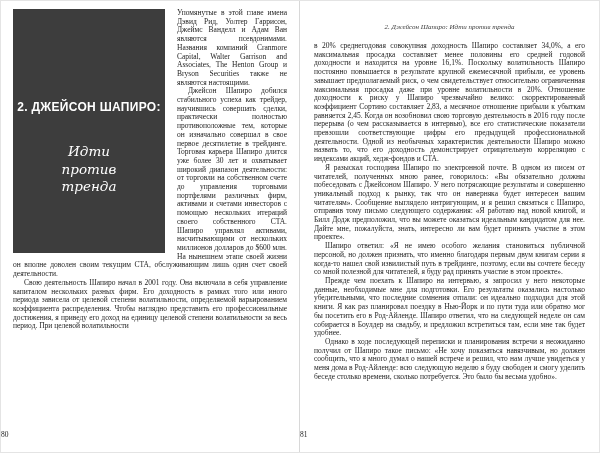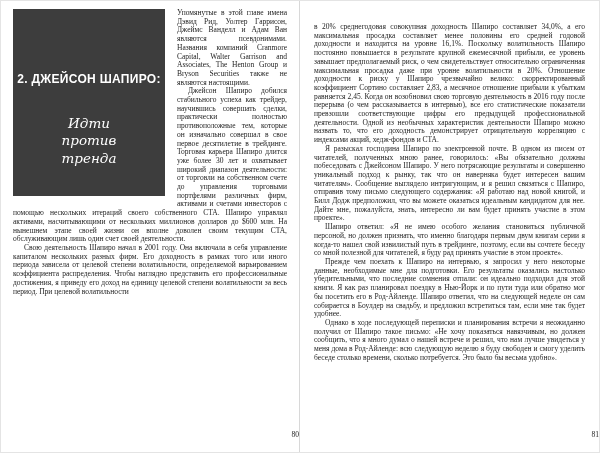--- a/index.html
+++ b/index.html
@@ -23,21 +23,21 @@
     box-sizing: border-box;
     overflow: hidden;
   }
   .page.left  { border-right: 1px solid #d8d8d8; padding: 8px 12px 0 12px; }
   .page.right { padding: 22px 14px 0 14px; }
 
   
   .chapter-block {
     float: left;
     width: 152px;
-    height: 187px;
+    height: 244px;
     margin: 0 12px 6px 0;
     background: #3d3d3d;
     color: #ffffff;
     box-sizing: border-box;
     display: flex;
     flex-direction: column;
     align-items: center;
     justify-content: center;
     padding-top: 34px;
     text-align: center;
@@ -73,21 +73,21 @@
     font-style: italic;
     font-size: 7px;
     color: #3a3a3a;
     margin-bottom: 11px;
   }
 
   .page-number {
     position: absolute;
     bottom: 13px;
     left: 0; right: 0;
-    text-align: right;
+    text-align: left;
     font-size: 7.5px;
     color: #1c1c1c;
   }
 </style>
 </head>
 <body>
 
 <div class="spread">
 
   <section class="page left">
@@ -97,20 +97,21 @@
     </div>
     <div class="body">
       <p class="p-first">Упомянутые в этой главе имена Дэвид Рид, Уолтер Гаррисон, Джеймс Ванделл и Адам Ван являются псевдонимами. Названия компаний Cranmore Capital, Walter Garrison and Associates, The Henton Group и Bryson Securities также не являются настоящими.</p>
       <p class="indent">Джейсон Шапиро добился стабильного успеха как трейдер, научившись совершать сделки, практически полностью противоположные тем, которые он изначально совершал в свое первое десятилетие в трейдинге. Торговая карьера Шапиро длится уже более 30 лет и охватывает широкий диапазон деятельности: от торговли на собственном счете до управления торговыми портфелями различных фирм, активами и счетами инвесторов с помощью нескольких итераций своего собственного CTA. Шапиро управлял активами, насчитывающими от нескольких миллионов долларов до $600 млн. На нынешнем этапе своей жизни он вполне доволен своим текущим CTA, обслуживающим лишь один счет своей деятельности.</p>
       <p class="indent">Свою деятельность Шапиро начал в 2001 году. Она включала в себя управление капиталом нескольких разных фирм. Его доходность в рамках того или иного периода зависела от целевой степени волатильности, определяемой варьированием коэффициента распределения. Чтобы наглядно представить его профессиональные достижения, я приведу его доход на единицу целевой степени волатильности за весь период. При целевой волатильности</p>
     </div>
     <div class="page-number">80</div>
   </section>
 
   <section class="page right">
+    <div class="running-head">2. Джейсон Шапиро: Идти против тренда</div>
     <div class="body">
       <p>в 20% среднегодовая совокупная доходность Шапиро составляет 34,0%, а его максимальная просадка составляет менее половины его средней годовой доходности и находится на уровне 16,1%. Поскольку волатильность Шапиро постоянно повышается в результате крупной ежемесячной прибыли, ее уровень завышает предполагаемый риск, о чем свидетельствует относительно ограниченная максимальная просадка даже при уровне волатильности в 20%. Отношение доходности к риску у Шапиро чрезвычайно велико: скорректированный коэффициент Сортино составляет 2,83, а месячное отношение прибыли к убыткам равняется 2,45. Когда он возобновил свою торговую деятельность в 2016 году после перерыва (о чем рассказывается в интервью), все его статистические показатели превзошли соответствующие цифры его предыдущей профессиональной деятельности. Одной из необычных характеристик деятельности Шапиро можно назвать то, что его доходность демонстрирует отрицательную корреляцию с индексами акций, хедж-фондов и CTA.</p>
       <p class="indent">Я разыскал господина Шапиро по электронной почте. В одном из писем от читателей, полученных мною ранее, говорилось: «Вы обязательно должны побеседовать с Джейсоном Шапиро. У него потрясающие результаты и совершенно уникальный подход к рынку, так что он наверняка будет интересен вашим читателям». Сообщение выглядело интригующим, и я решил связаться с Шапиро, отправив тому письмо следующего содержания: «Я работаю над новой книгой, и Билл Додж предположил, что вы можете оказаться идеальным кандидатом для нее. Дайте мне, пожалуйста, знать, интересно ли вам будет принять участие в этом проекте».</p>
       <p class="indent">Шапиро ответил: «Я не имею особого желания становиться публичной персоной, но должен признать, что именно благодаря первым двум книгам серии я когда-то нашел свой извилистый путь в трейдинге, поэтому, если вы сочтете беседу со мной полезной для читателей, я буду рад принять участие в этом проекте».</p>
       <p class="indent">Прежде чем поехать к Шапиро на интервью, я запросил у него некоторые данные, необходимые мне для подготовки. Его результаты оказались настолько убедительными, что последние сомнения отпали: он идеально подходил для этой книги. Я как раз планировал поездку в Нью-Йорк и по пути туда или обратно мог бы посетить его в Род-Айленде. Шапиро ответил, что на следующей неделе он сам собирается в Боулдер на свадьбу, и предложил встретиться там, если мне так будет удобнее.</p>
       <p class="indent">Однако в ходе последующей переписки и планирования встречи я неожиданно получил от Шапиро такое письмо: «Не хочу показаться навязчивым, но должен сообщить, что я много думал о нашей встрече и решил, что нам лучше увидеться у меня дома в Род-Айленде: всю следующую неделю я буду свободен и смогу уделить беседе столько времени, сколько потребуется. Это было бы весьма удобно».</p>
     </div>
     <div class="page-number">81</div>
   </section>
 

